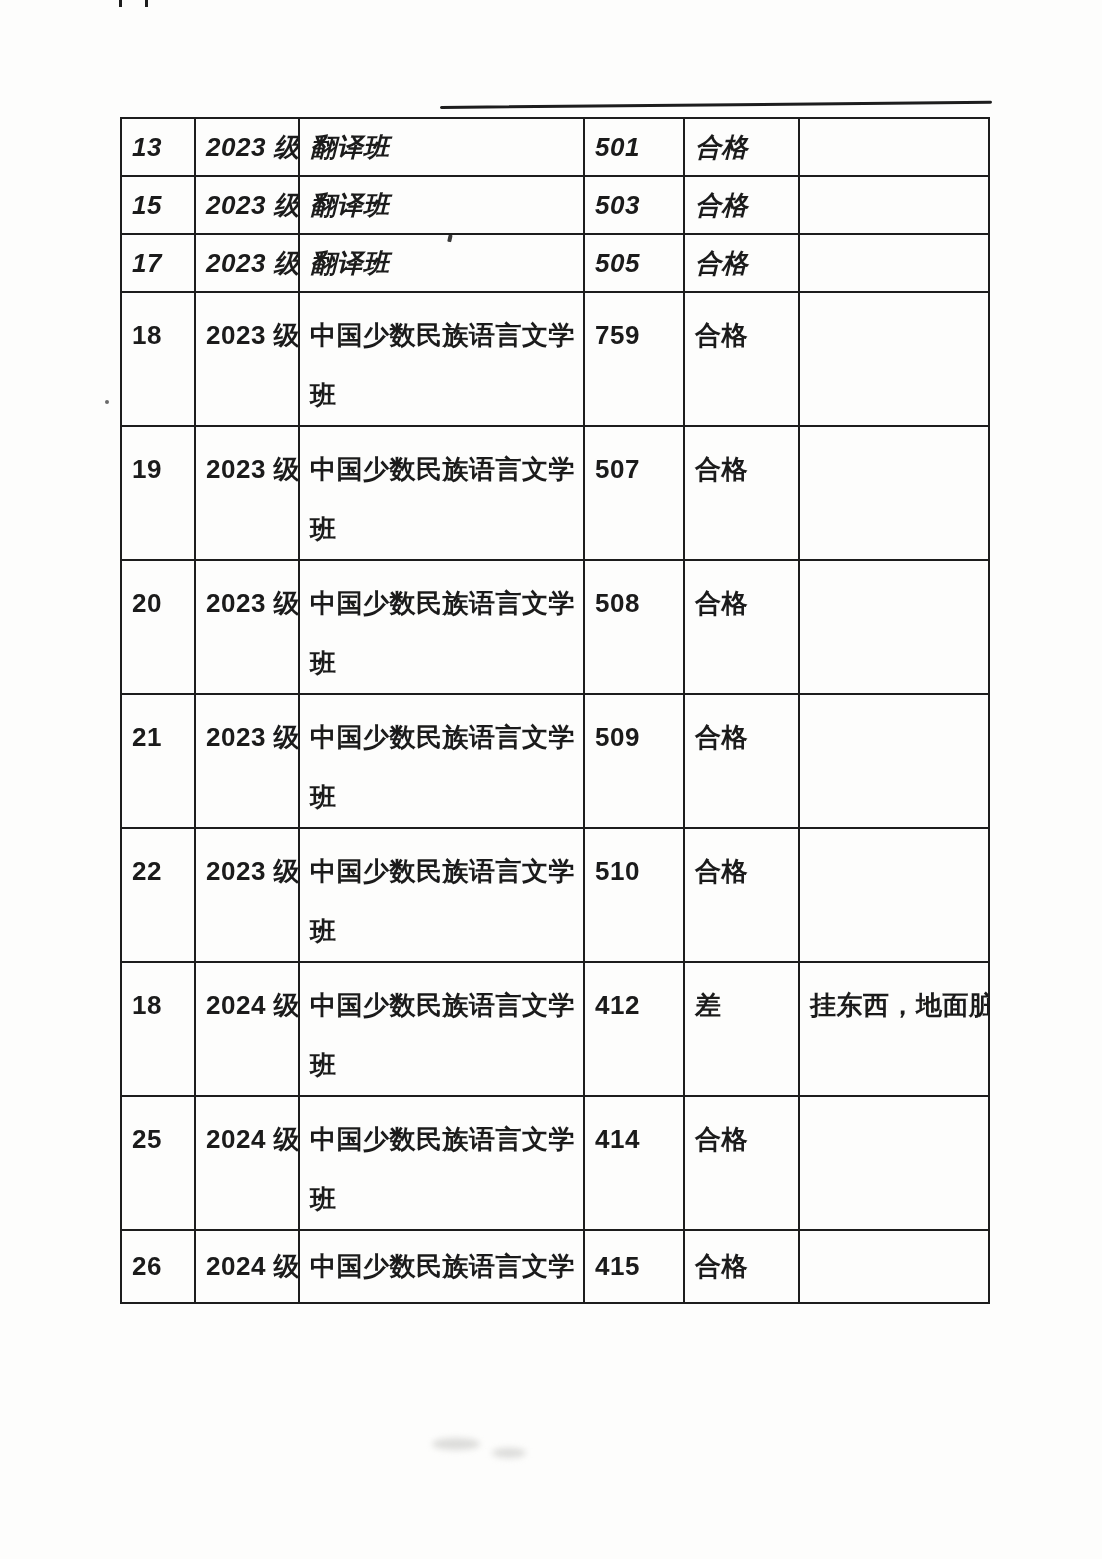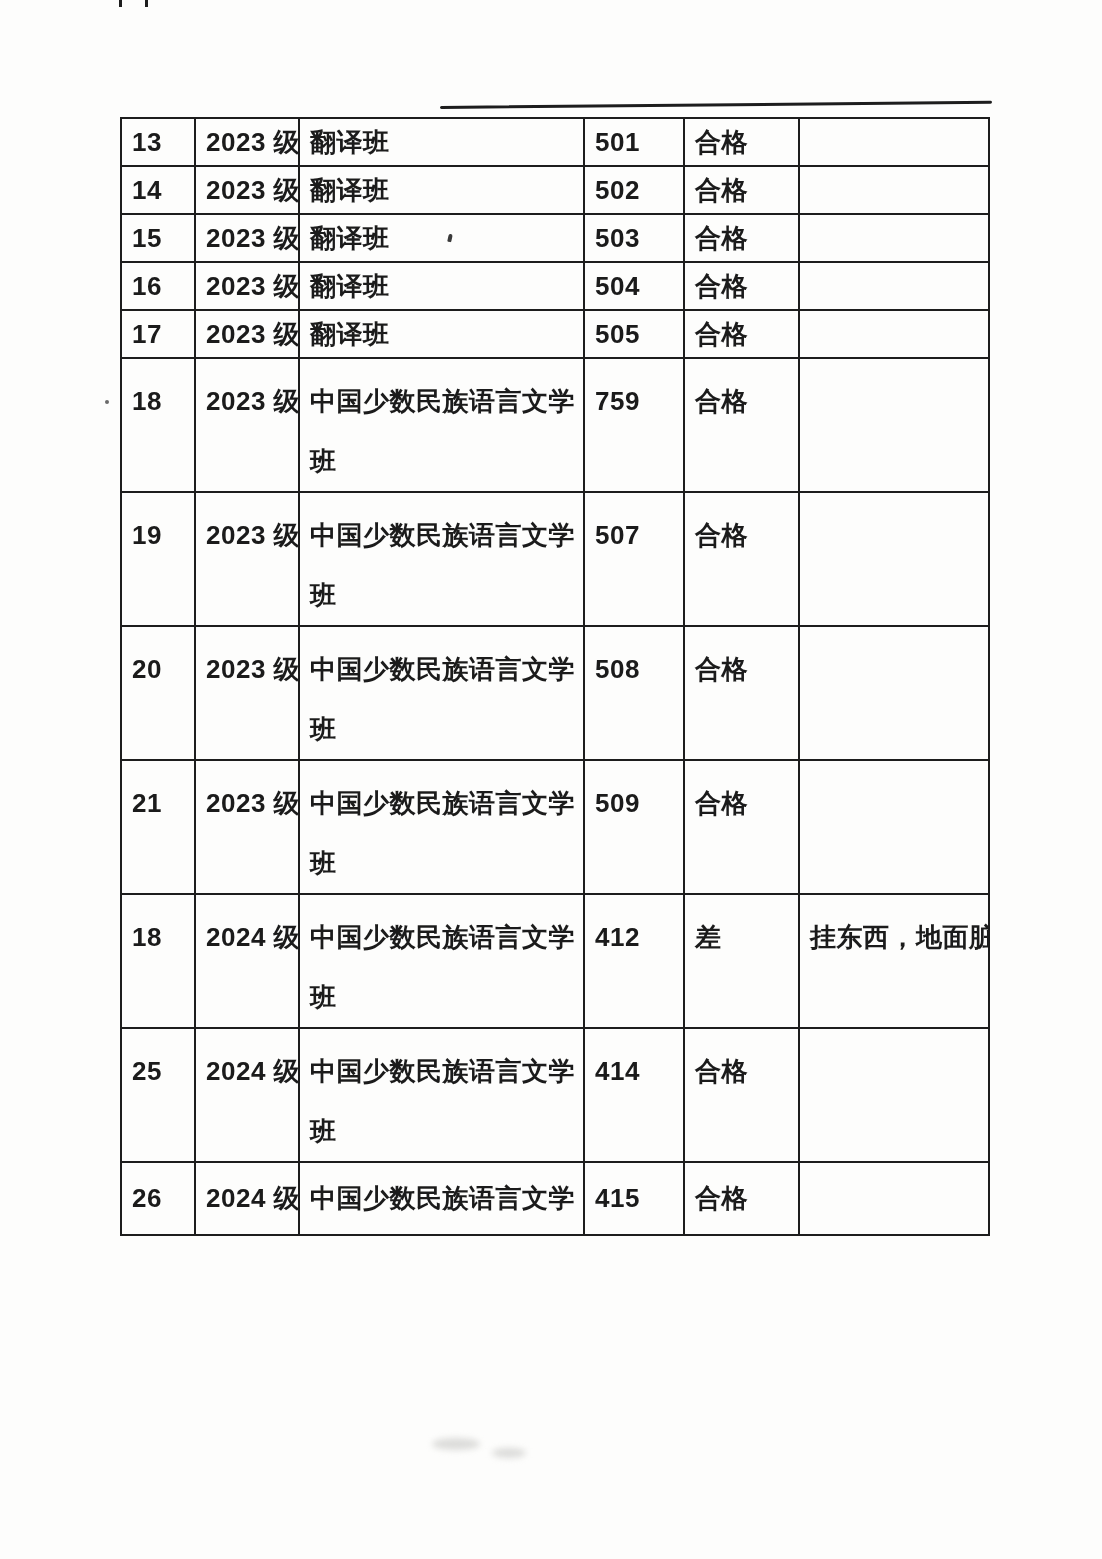--- a/index.html
+++ b/index.html
@@ -21,21 +21,21 @@
   table.inspect td{
     border:2px solid #1d1d1d;
     padding:0 4px 0 10px;
     font-size:26px;
     font-weight:600;
     letter-spacing:0.5px;
     color:#1b1b1b;
     overflow:hidden;
     white-space:nowrap;
   }
-  tr.single{height:48px;}
+  tr.single{height:58px;font-style:italic;}
   tr.single td{vertical-align:middle;}
   tr.double{height:120px;}
   tr.double td{vertical-align:top;padding-top:12px;line-height:60px;}
   tr.last{height:73px;}
   tr.last td{vertical-align:middle;}
   td.cell-class{letter-spacing:1px;}
   td.cell-class .line{display:block;}
   td.cell-remark{font-size:25px;letter-spacing:0;}
   
   .artifact{position:absolute;background:#1d1d1d;}
@@ -85,46 +85,26 @@
           <td class="cell-no">13</td>
           <td class="cell-grade">2023 级</td>
           <td class="cell-class">
             <span class="line">翻译班</span>
           </td>
           <td class="cell-room">501</td>
           <td class="cell-status">合格</td>
           <td class="cell-remark"></td>
         </tr>
         <tr class="single">
-          <td class="cell-no">14</td>
+          <td class="cell-no">15</td>
           <td class="cell-grade">2023 级</td>
           <td class="cell-class">
             <span class="line">翻译班</span>
           </td>
-          <td class="cell-room">502</td>
-          <td class="cell-status">合格</td>
-          <td class="cell-remark"></td>
-        </tr>
-        <tr class="single">
-          <td class="cell-no">15</td>
-          <td class="cell-grade">2023 级</td>
-          <td class="cell-class">
-            <span class="line">翻译班</span>
-          </td>
           <td class="cell-room">503</td>
-          <td class="cell-status">合格</td>
-          <td class="cell-remark"></td>
-        </tr>
-        <tr class="single">
-          <td class="cell-no">16</td>
-          <td class="cell-grade">2023 级</td>
-          <td class="cell-class">
-            <span class="line">翻译班</span>
-          </td>
-          <td class="cell-room">504</td>
           <td class="cell-status">合格</td>
           <td class="cell-remark"></td>
         </tr>
         <tr class="single">
           <td class="cell-no">17</td>
           <td class="cell-grade">2023 级</td>
           <td class="cell-class">
             <span class="line">翻译班</span>
           </td>
           <td class="cell-room">505</td>
@@ -165,20 +145,31 @@
           <td class="cell-remark"></td>
         </tr>
         <tr class="double">
           <td class="cell-no">21</td>
           <td class="cell-grade">2023 级</td>
           <td class="cell-class">
             <span class="line">中国少数民族语言文学</span>
             <span class="line">班</span>
           </td>
           <td class="cell-room">509</td>
+          <td class="cell-status">合格</td>
+          <td class="cell-remark"></td>
+        </tr>
+        <tr class="double">
+          <td class="cell-no">22</td>
+          <td class="cell-grade">2023 级</td>
+          <td class="cell-class">
+            <span class="line">中国少数民族语言文学</span>
+            <span class="line">班</span>
+          </td>
+          <td class="cell-room">510</td>
           <td class="cell-status">合格</td>
           <td class="cell-remark"></td>
         </tr>
         <tr class="double">
           <td class="cell-no">18</td>
           <td class="cell-grade">2024 级</td>
           <td class="cell-class">
             <span class="line">中国少数民族语言文学</span>
             <span class="line">班</span>
           </td>

